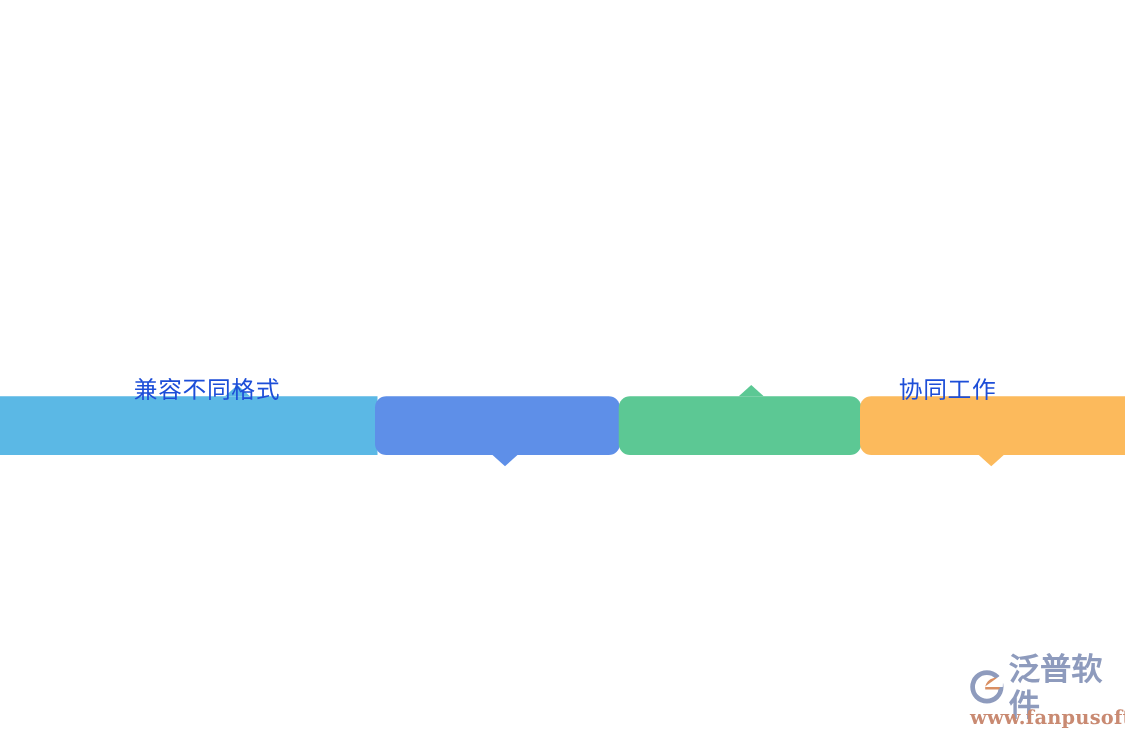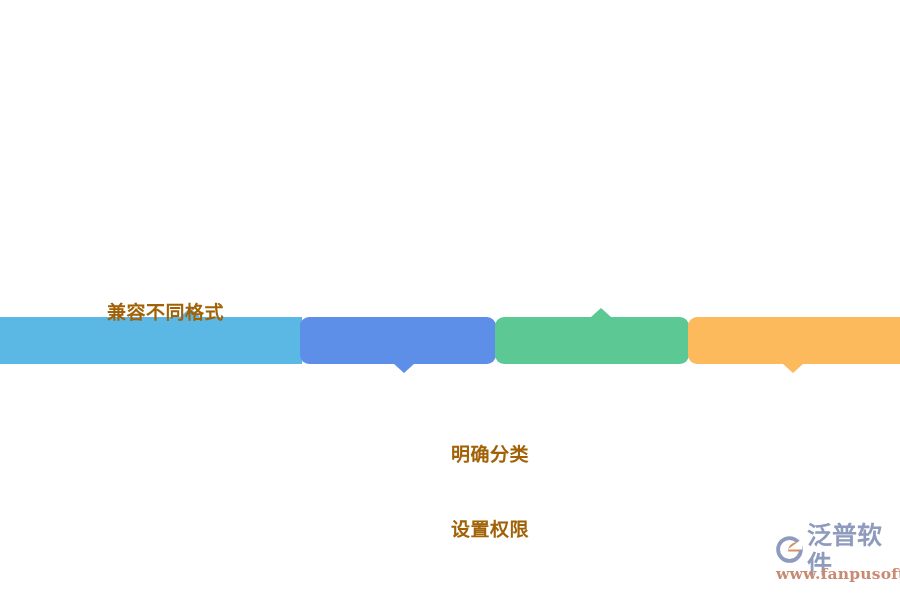--- a/index.html
+++ b/index.html
@@ -61,23 +61,23 @@
   }
 
   .tri-up.c-cyan   { border-bottom: 9px solid #5bb8e5; }
   .tri-down.c-blue { border-top: 9px solid #5e8fe8; }
   .tri-up.c-green  { border-bottom: 9px solid #5cc894; }
   .tri-down.c-orange { border-top: 9px solid #fcba5c; }
 
   
   .label {
     position: absolute;
-    color: #a16207;
+    color: #1d4ed8;
     font-size: 19px;
-    font-weight: bold;
+    font-weight: normal;
     line-height: 25px;
     white-space: pre;
     letter-spacing: 0.5px;
     text-align: center;
   }
   .label .ln { display: block; }
 
   .label-a { left: 107px; top: 250px; }
   .label-b { left: 451px; top: 392px; }
   .label-c { left: 719px; top: 250px; }
@@ -148,25 +148,24 @@
     <div class="seg seg-orange">
       <div class="tri tri-down c-orange" style="left:95px;"></div>
     </div>
 
   </div>
 
   <div class="label label-a">
     <span class="ln">兼容不同格式</span>
   </div>
 
-  <div class="label label-b">
-    <span class="ln">明确分类</span>
-    <span class="ln">设置权限</span>
+
+  <div class="label label-c">
+    <span class="ln">协同工作</span>
   </div>
-
 
   <div class="logo">
     <div class="logo-row">
       <span class="logo-mark">
         <svg width="29" height="29" viewBox="0 0 29 29" aria-hidden="true">
           <path d="M14.5 1.2 A13.3 13.3 0 1 0 14.5 27.8 A13.3 13.3 0 1 0 14.5 1.2 Z
                    M14.5 5.0 A9.5 9.5 0 1 1 14.5 24.0 A9.5 9.5 0 1 1 14.5 5.0 Z" fill="#8e9bbd" fill-rule="evenodd"></path>
           <path d="M26.5 5.0 L13.6 14.1 L26.0 14.1 A12.2 12.2 0 0 0 26.5 5.0 Z" fill="#ffffff"></path>
           <path d="M24.8 7.6 C20.6 6.2 16.0 8.0 14.0 11.9 C13.2 13.4 13.0 15.0 13.2 16.5 L24.3 16.5 C25.6 13.6 25.9 10.4 24.8 7.6 Z" fill="#d98f63"></path>
           <path d="M27.8 3.6 L12.6 14.6 L27.2 14.6 Z" fill="#ffffff"></path>

